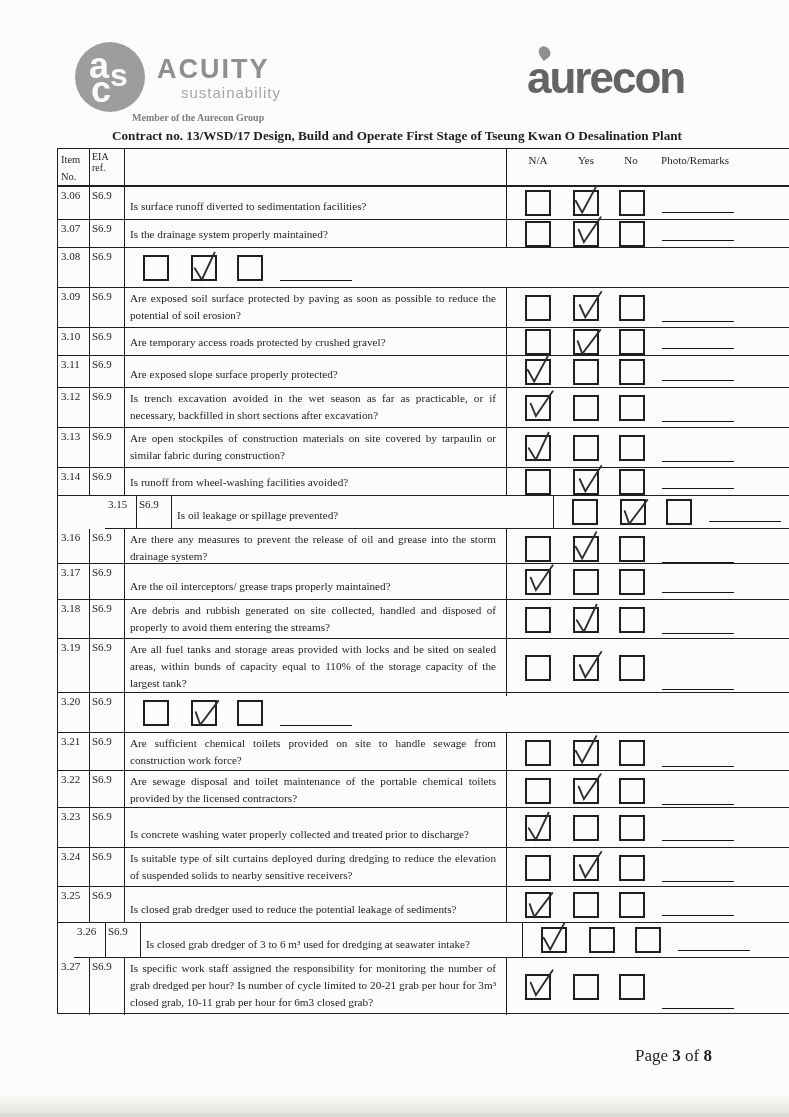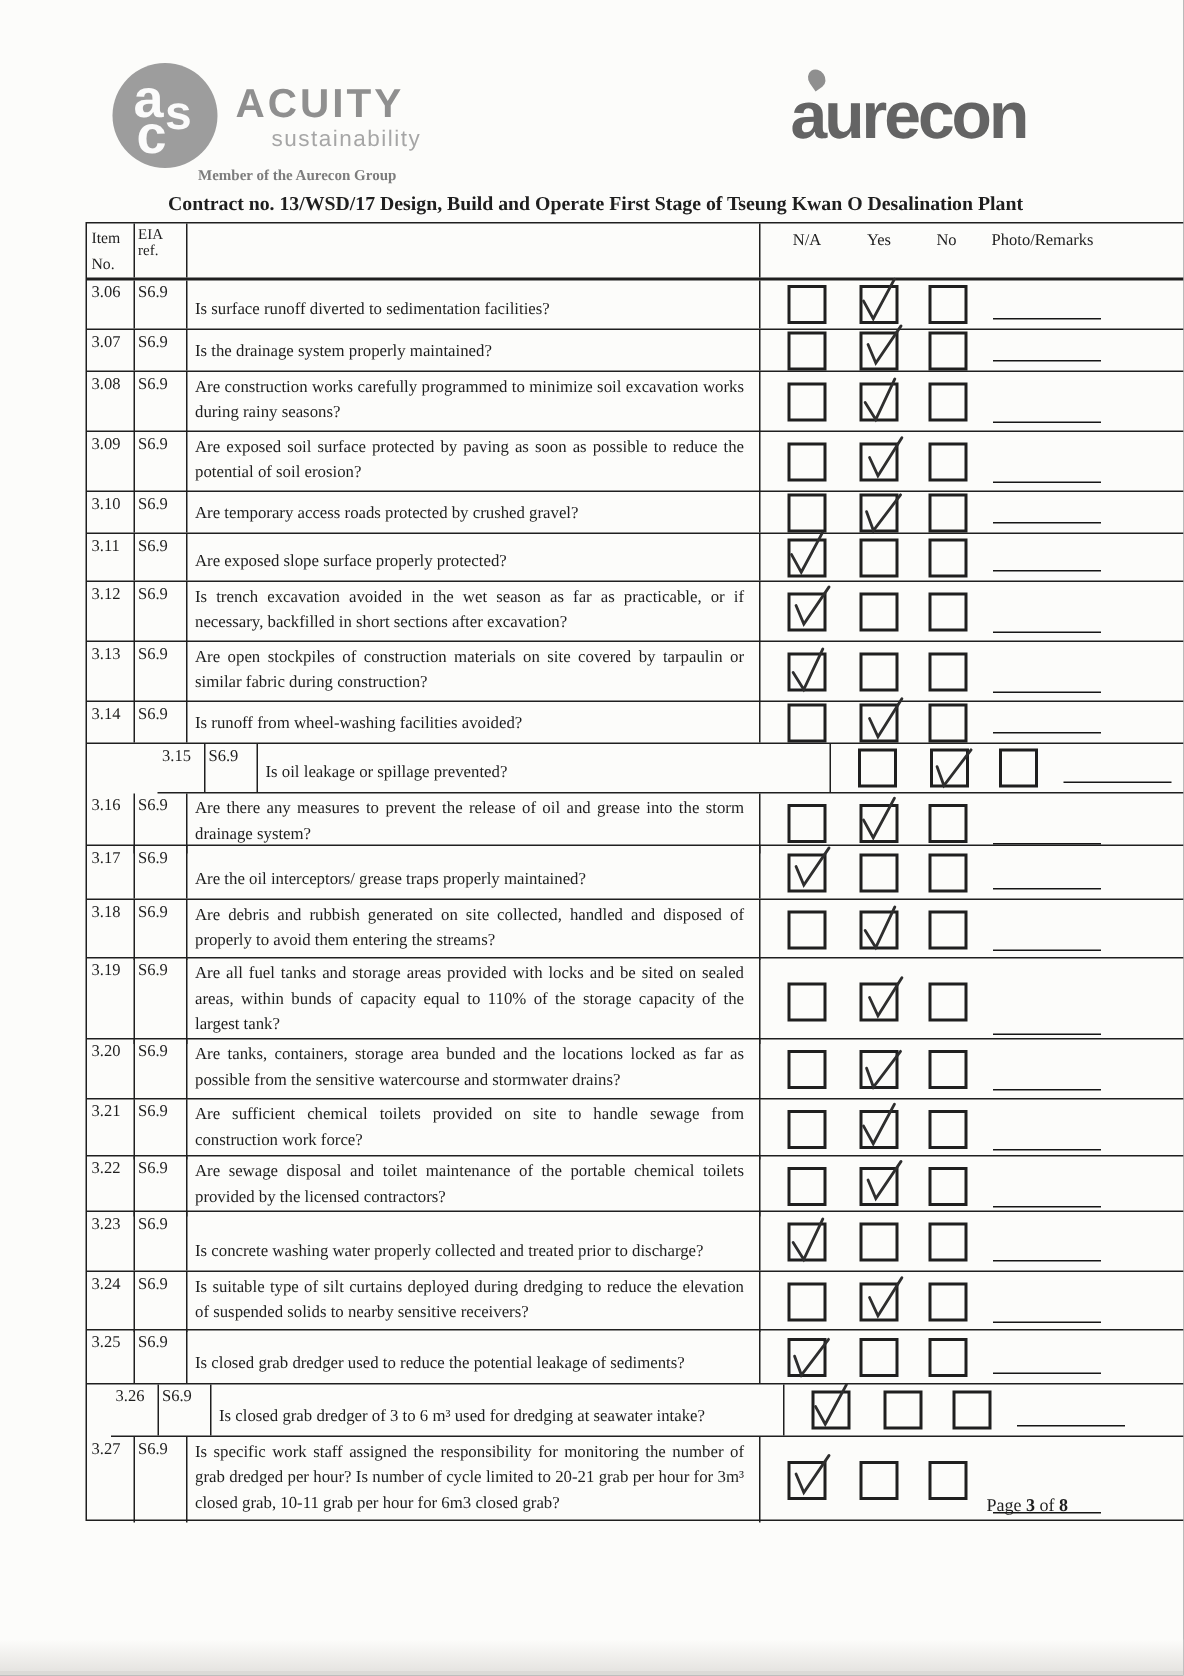--- a/index.html
+++ b/index.html
@@ -71,21 +71,21 @@
   .c-checks{position:relative;}
   .box{
     position:absolute;top:50%;width:26px;height:26px;margin-top:-13px;
     border:2px solid var(--table-border,#1f1f1f);background:transparent;
   }
   .b-na{left:18px;} .b-yes{left:66px;} .b-no{left:112px;}
   .remark-line{position:absolute;left:155px;width:72px;bottom:6px;border-bottom:1.8px solid #161616;}
   .tick{position:absolute;width:30px;height:30px;overflow:visible;pointer-events:none;}
   .tick path{stroke:var(--tick,#2e2e2e);stroke-width:2;fill:none;stroke-linecap:round;}
   
-  .page-footer{position:absolute;top:996px;right:77px;font-size:12px;}
+  .page-footer{position:absolute;top:1046px;right:77px;font-size:17px;}
   .page-footer b{font-weight:bold;}
   .scan-edge{
     position:absolute;left:0;right:0;bottom:0;height:24px;
     background:linear-gradient(#fcfcfa,#e6e4e1);border-bottom:3px solid #dcdad7;
   }
 </style>
 </head>
 <body>
 
 <div class="page">
@@ -152,21 +152,20 @@
               </svg>
             </span>
         <span class="box b-no"></span>
         <span class="remark-line"></span>
       </div>
     </div>
 
     <div class="t-row row" style="height: 40px;">
       <div class="cell c-item r-item">3.08</div>
       <div class="cell c-ref r-ref">S6.9</div>
-      <div class="cell c-q r-q">Are construction works carefully programmed to minimize soil excavation works during rainy seasons?</div>
       <div class="cell c-checks">
         <span class="box b-na"></span>
         <span class="box b-yes">
               <svg viewBox="0 0 32 32" class="tick" style="left: -3px; top: -5px; transform: rotate(-7deg);">
                 <path d="M5 16 L11 29 L28 2"></path>
               </svg>
             </span>
         <span class="box b-no"></span>
         <span class="remark-line"></span>
       </div>
@@ -344,21 +343,20 @@
               </svg>
             </span>
         <span class="box b-no"></span>
         <span class="remark-line"></span>
       </div>
     </div>
 
     <div class="t-row row" style="height: 40px;">
       <div class="cell c-item r-item">3.20</div>
       <div class="cell c-ref r-ref">S6.9</div>
-      <div class="cell c-q r-q">Are tanks, containers, storage area bunded and the locations locked as far as possible from the sensitive watercourse and stormwater drains?</div>
       <div class="cell c-checks">
         <span class="box b-na"></span>
         <span class="box b-yes">
               <svg viewBox="0 0 32 32" class="tick" style="left: -2px; top: -4px; transform: rotate(5deg);">
                 <path d="M5 16 L11 29 L28 2"></path>
               </svg>
             </span>
         <span class="box b-no"></span>
         <span class="remark-line"></span>
       </div>

